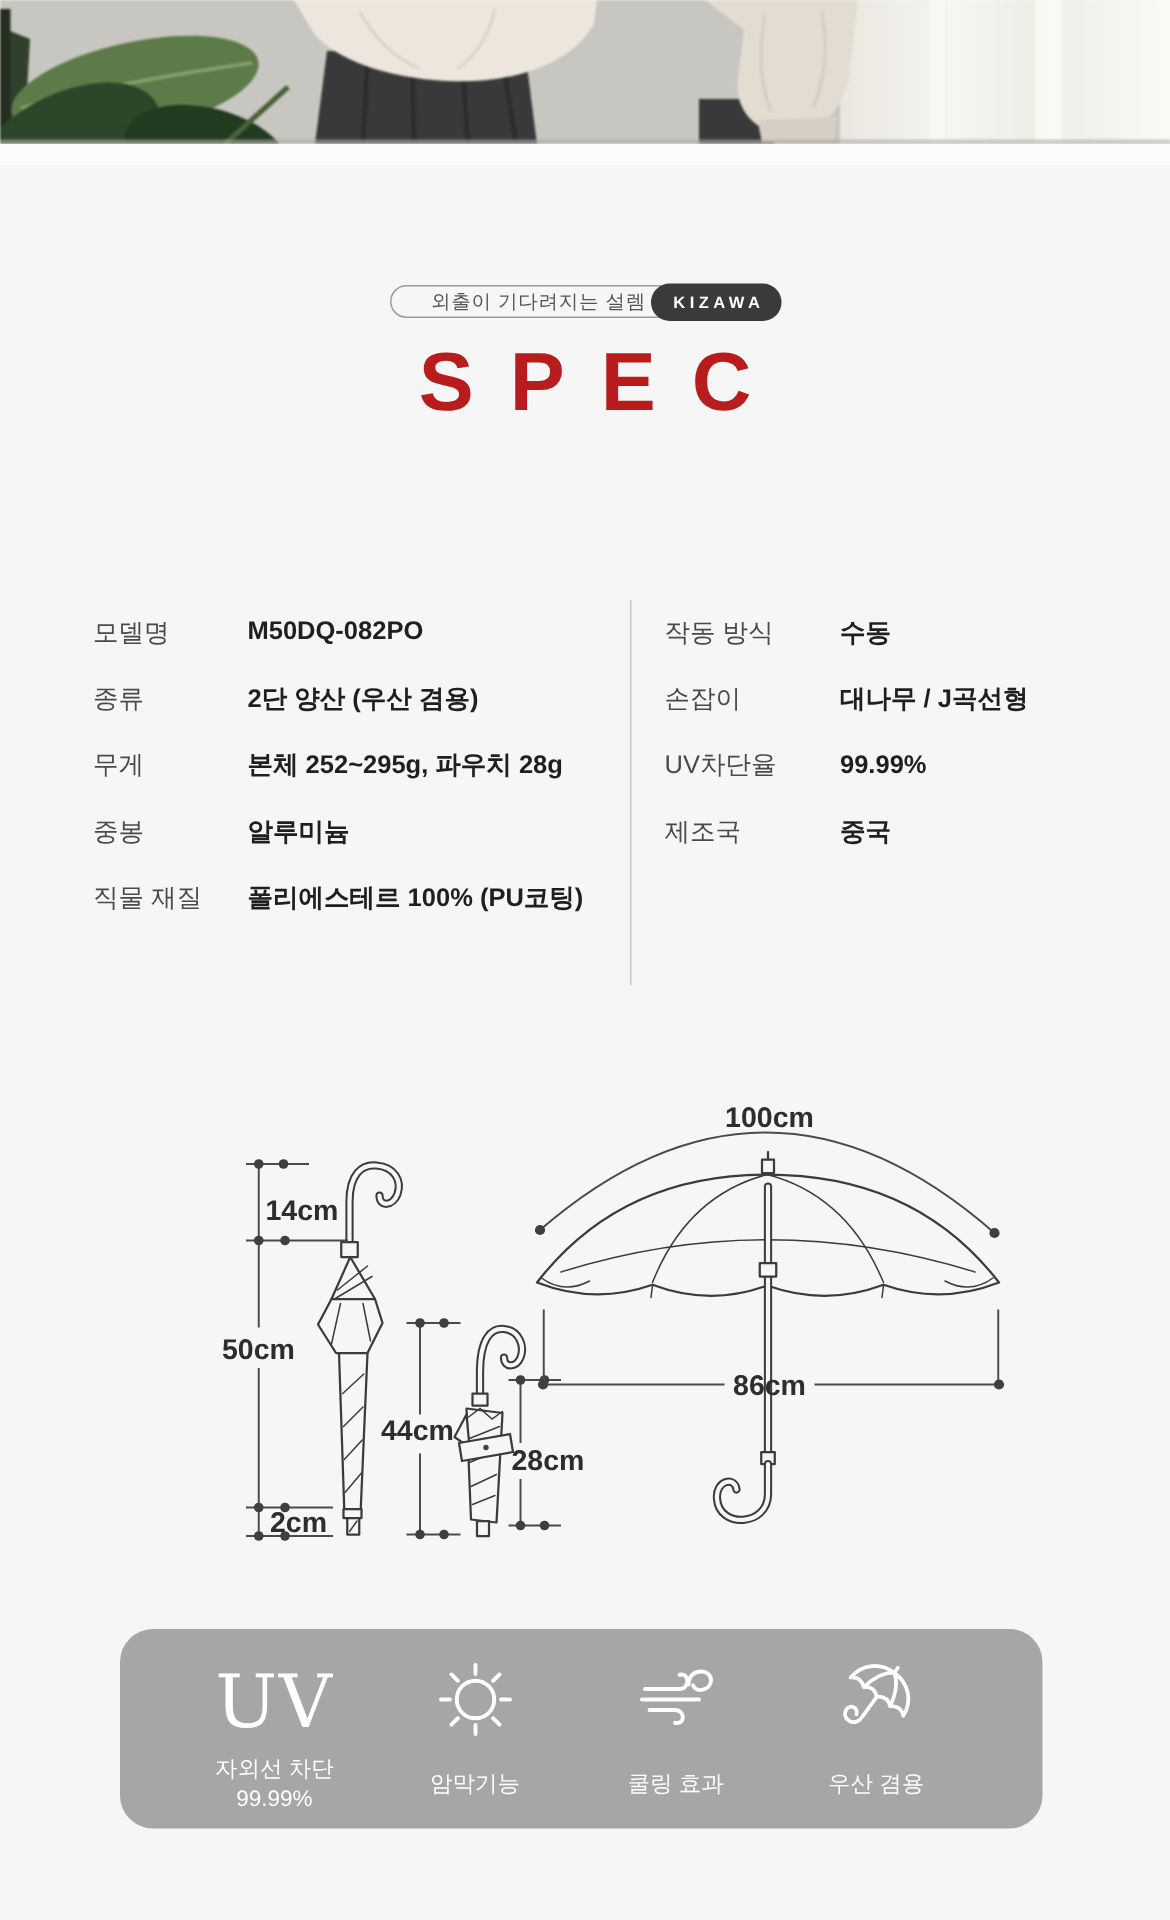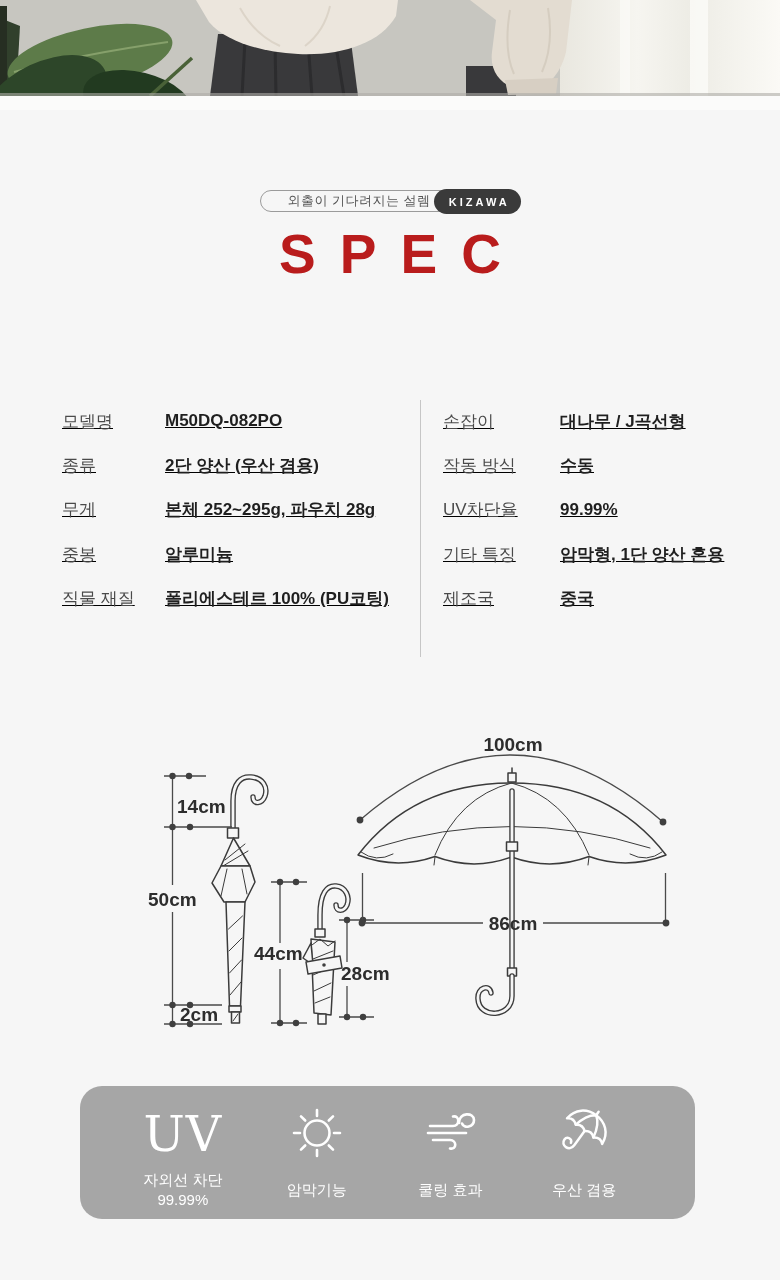--- a/index.html
+++ b/index.html
@@ -18,21 +18,21 @@
   .badge-tagline{font-size:13px;color:#555;letter-spacing:.5px;white-space:nowrap;}
   .badge-brand{position:absolute;right:-2px;top:-2px;height:25px;display:flex;align-items:center;
     background:#3a3a3a;color:#fff;border-radius:999px;padding:0 11px 0 15px;font-size:11px;
     font-weight:700;letter-spacing:3px;white-space:nowrap;}
 
   
   .spec-title{position:absolute;top:222px;left:0;width:780px;text-align:center;font-size:55px;
     font-weight:700;letter-spacing:24px;padding-left:24px;box-sizing:border-box;color:#b91c1c;}
 
   
-  .spec-col{position:absolute;top:399px;text-decoration:underline;}
+  .spec-col{position:absolute;top:399px;}
   .spec-col.left{left:62px;width:350px;}
   .spec-col.right{left:443px;width:330px;}
   .spec-row{display:flex;align-items:center;height:44.4px;}
   .spec-label{flex:none;width:103px;font-size:17px;color:#4a4a4a;white-space:nowrap;}
   .spec-col.right .spec-label{width:117px;}
   .spec-value{font-size:17px;color:#1f1f1f;font-weight:700;white-space:nowrap;}
   .spec-divider{position:absolute;left:420px;top:400px;width:1px;height:257px;background:#c6c6c6;}
 
   
   .diagram{position:absolute;top:725px;left:0;}
@@ -126,34 +126,30 @@
     <div class="spec-row">
       <span class="spec-label">직물 재질</span>
       <span class="spec-value">폴리에스테르 100% (PU코팅)</span>
     </div>
   </div>
 
   <div class="spec-divider"></div>
 
   <div class="spec-col right">
     <div class="spec-row">
+      <span class="spec-label">작동 방식</span>
+      <span class="spec-value">수동</span>
+    </div>
+    <div class="spec-row">
       <span class="spec-label">손잡이</span>
       <span class="spec-value">대나무 / J곡선형</span>
     </div>
     <div class="spec-row">
-      <span class="spec-label">작동 방식</span>
-      <span class="spec-value">수동</span>
-    </div>
-    <div class="spec-row">
       <span class="spec-label">UV차단율</span>
       <span class="spec-value">99.99%</span>
-    </div>
-    <div class="spec-row">
-      <span class="spec-label">기타 특징</span>
-      <span class="spec-value">암막형, 1단 양산 혼용</span>
     </div>
     <div class="spec-row">
       <span class="spec-label">제조국</span>
       <span class="spec-value">중국</span>
     </div>
   </div>
 
   <div class="diagram">
     <svg width="780" height="320" viewBox="0 0 780 320">
 

